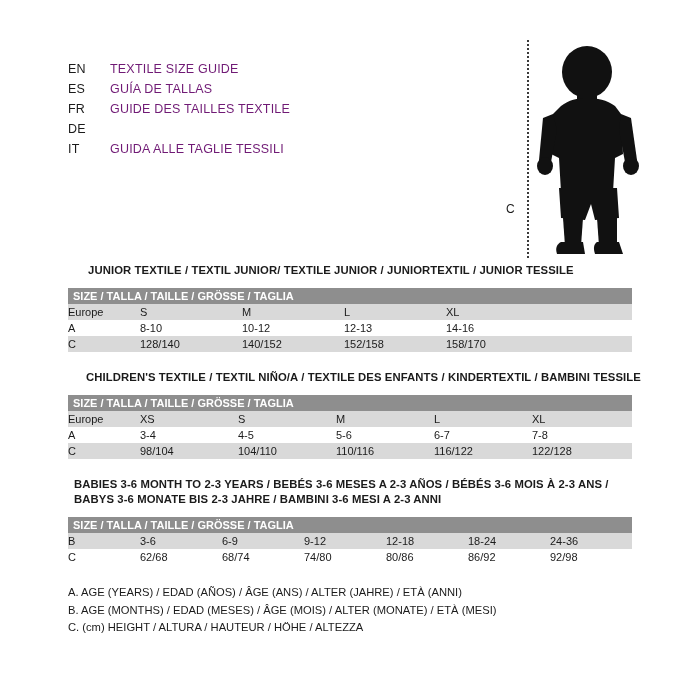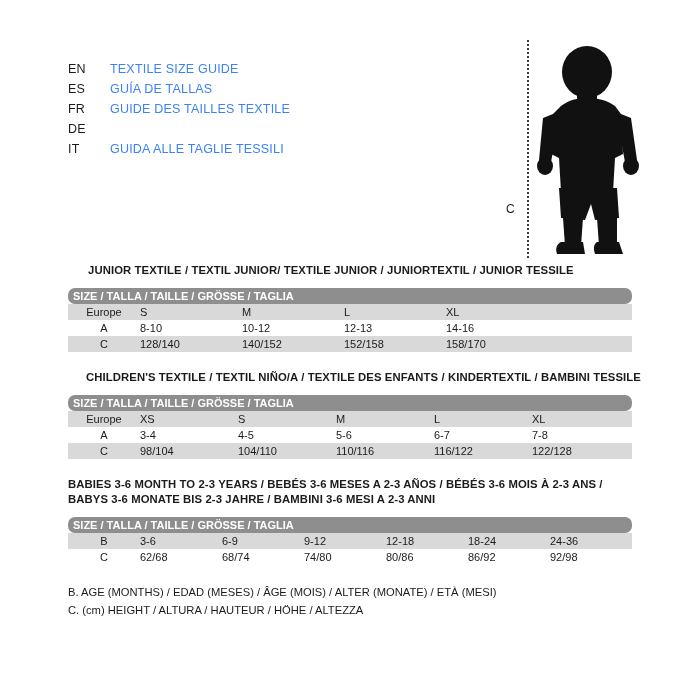--- a/index.html
+++ b/index.html
@@ -35,21 +35,21 @@
     height: 20px;
     font-size: 12.5px;
     letter-spacing: 0.2px;
   }
   .header-lang {
     width: 42px;
     flex: 0 0 42px;
     color: #1b1b1b;
   }
   .header-text {
-    color: #3b82f6;
+    color: #701a75;
   }
 
   
   .figure {
     position: absolute;
     left: 495px;
     top: 40px;
     width: 175px;
     height: 230px;
   }
@@ -102,32 +102,30 @@
   }
   .band-head td {
     background: #8e8e8e;
     color: #ffffff;
     font-weight: bold;
     font-size: 11px;
     height: 17px;
   }
   .band-head td.first {
     padding-left: 5px;
-    border-radius: 7px;
   }
   .row-grey td {
     background: #d9d9d9;
   }
   .row-white td {
     background: #ffffff;
   }
   .cell-label {
     padding-left: 5px;
     width: 72px;
-    text-align: center;
   }
   .cell-val {
     padding-left: 3px;
   }
 
   
   .legend {
     position: absolute;
     left: 68px;
     top: 584px;
@@ -254,21 +252,21 @@
         <td class="cell-label">C</td>
         <td class="cell-val">98/104</td>
         <td class="cell-val">104/110</td>
         <td class="cell-val">110/116</td>
         <td class="cell-val">116/122</td>
         <td class="cell-val">122/128</td>
       </tr>
     </tbody>
   </table>
 
-  <div class="section-title" style="top:477px; width:540px;">BABIES 3-6 MONTH TO 2-3 YEARS / BEBÉS 3-6 MESES A 2-3 AÑOS / BÉBÉS 3-6 MOIS À 2-3 ANS / BABYS 3-6 MONATE BIS 2-3 JAHRE / BAMBINI 3-6 MESI A 2-3 ANNI</div>
+  <div class="section-title" style="top:477px; width:540px;margin-left:6px;">BABIES 3-6 MONTH TO 2-3 YEARS / BEBÉS 3-6 MESES A 2-3 AÑOS / BÉBÉS 3-6 MOIS À 2-3 ANS / BABYS 3-6 MONATE BIS 2-3 JAHRE / BAMBINI 3-6 MESI A 2-3 ANNI</div>
   <table class="size-table" style="top:517px;">
     <tbody>
       <tr class="band-head">
         <td class="first" colspan="7">SIZE / TALLA / TAILLE / GRÖSSE / TAGLIA</td>
       </tr>
       <tr class="row-grey">
         <td class="cell-label">B</td>
         <td class="cell-val" style="width:82px">3-6</td>
         <td class="cell-val" style="width:82px">6-9</td>
         <td class="cell-val" style="width:82px">9-12</td>
@@ -282,17 +280,18 @@
         <td class="cell-val">68/74</td>
         <td class="cell-val">74/80</td>
         <td class="cell-val">80/86</td>
         <td class="cell-val">86/92</td>
         <td class="cell-val">92/98</td>
       </tr>
     </tbody>
   </table>
 
   <div class="legend">
+    <div>A. AGE (YEARS) / EDAD (AÑOS) / ÂGE (ANS) / ALTER (JAHRE) / ETÀ (ANNI)</div>
     <div>B. AGE (MONTHS) / EDAD (MESES) / ÂGE (MOIS) / ALTER (MONATE) / ETÀ (MESI)</div>
     <div>C. (cm) HEIGHT / ALTURA / HAUTEUR / HÖHE / ALTEZZA</div>
   </div>
 
 </div>
 
 </body></html>

